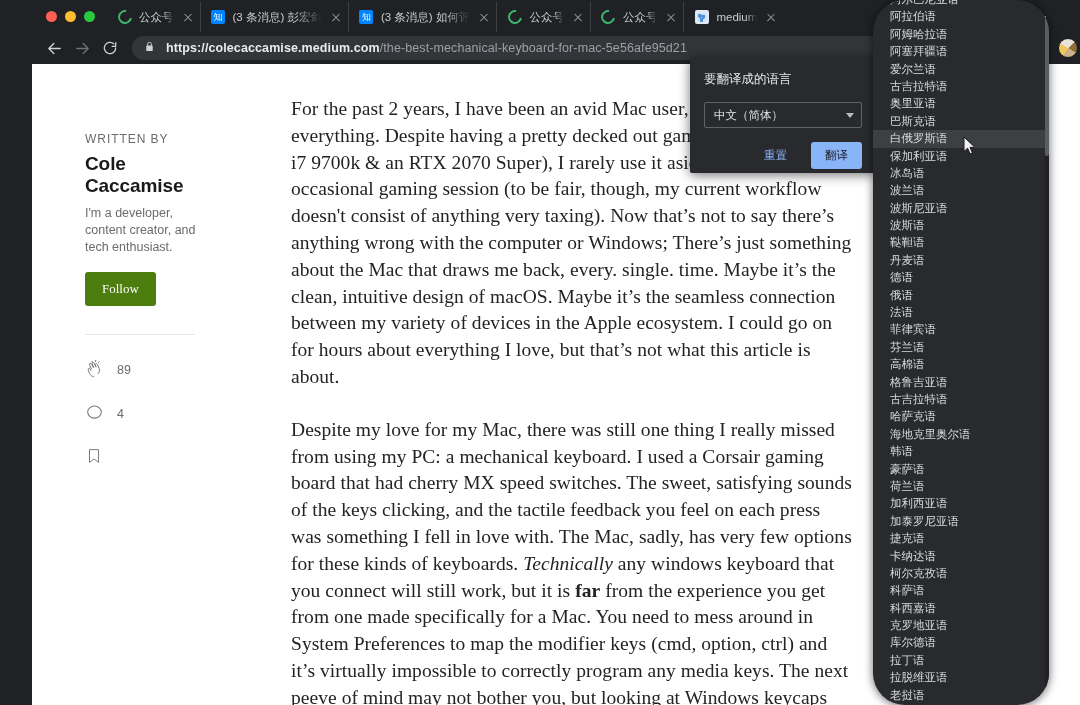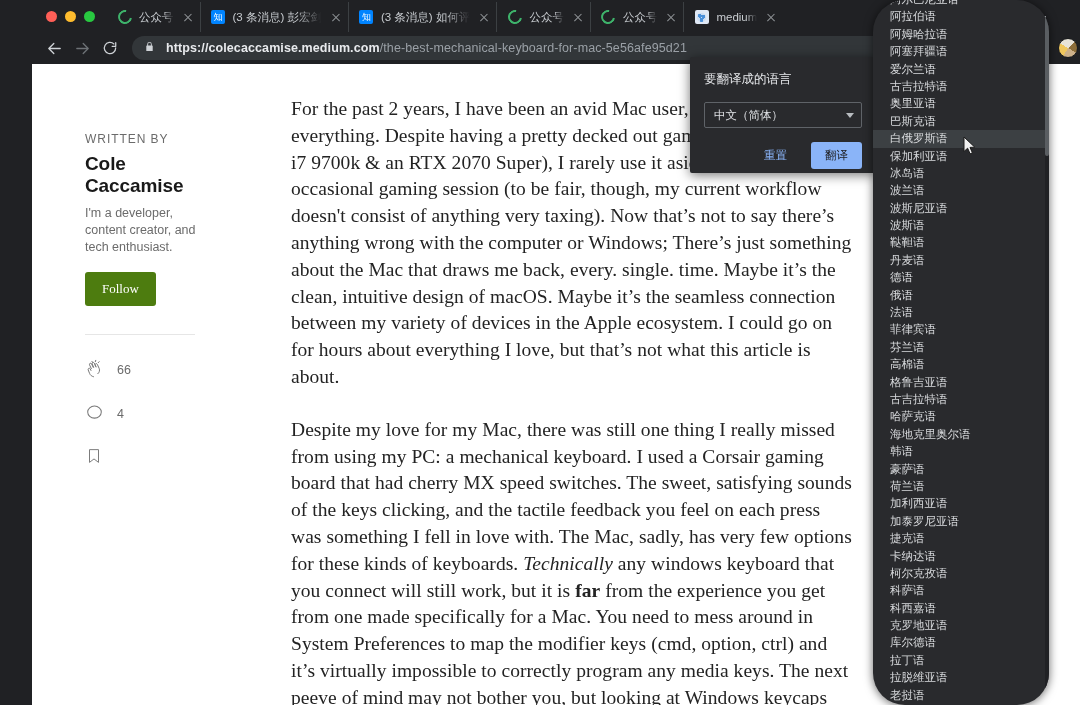--- a/index.html
+++ b/index.html
@@ -388,21 +388,21 @@
           <svg width="20" height="20" viewBox="0 0 24 24" fill="none" stroke="currentColor" stroke-width="1.2" stroke-linecap="round" stroke-linejoin="round">
             <path d="M10.2 21.3c-2.2-.5-3.9-2-4.7-4L3.8 13c-.3-.7 0-1.5.7-1.8.7-.3 1.5 0 1.8.7l.9 1.9"></path>
             <path d="M7.6 11.6 5.4 6.9c-.3-.7 0-1.5.7-1.8.7-.3 1.5 0 1.8.7l2 4.3"></path>
             <path d="M10.3 9.7 8.6 6c-.3-.7 0-1.5.7-1.8.7-.3 1.5 0 1.8.7l1.9 4"></path>
             <path d="M13.2 9.6l-1-2.2c-.3-.7 0-1.5.7-1.8.7-.3 1.5 0 1.8.7l2.3 5c1 2.2.3 4.9-1.6 6.4"></path>
             <line x1="12.4" y1="3.2" x2="12.9" y2="1.6"></line>
             <line x1="15.9" y1="4.4" x2="17" y2="3.2"></line>
             <line x1="9.1" y1="4.1" x2="8.3" y2="2.8"></line>
           </svg>
         </span>
-        <span class="sval">66</span>
+        <span class="sval">89</span>
       </div>
 
       <div class="stat">
         <span class="sicon">
           <svg width="19" height="19" viewBox="0 0 24 24" fill="none" stroke="currentColor" stroke-width="1.3">
             <ellipse cx="12" cy="11.5" rx="8.6" ry="7.6"></ellipse>
           </svg>
         </span>
         <span class="sval">4</span>
       </div>

